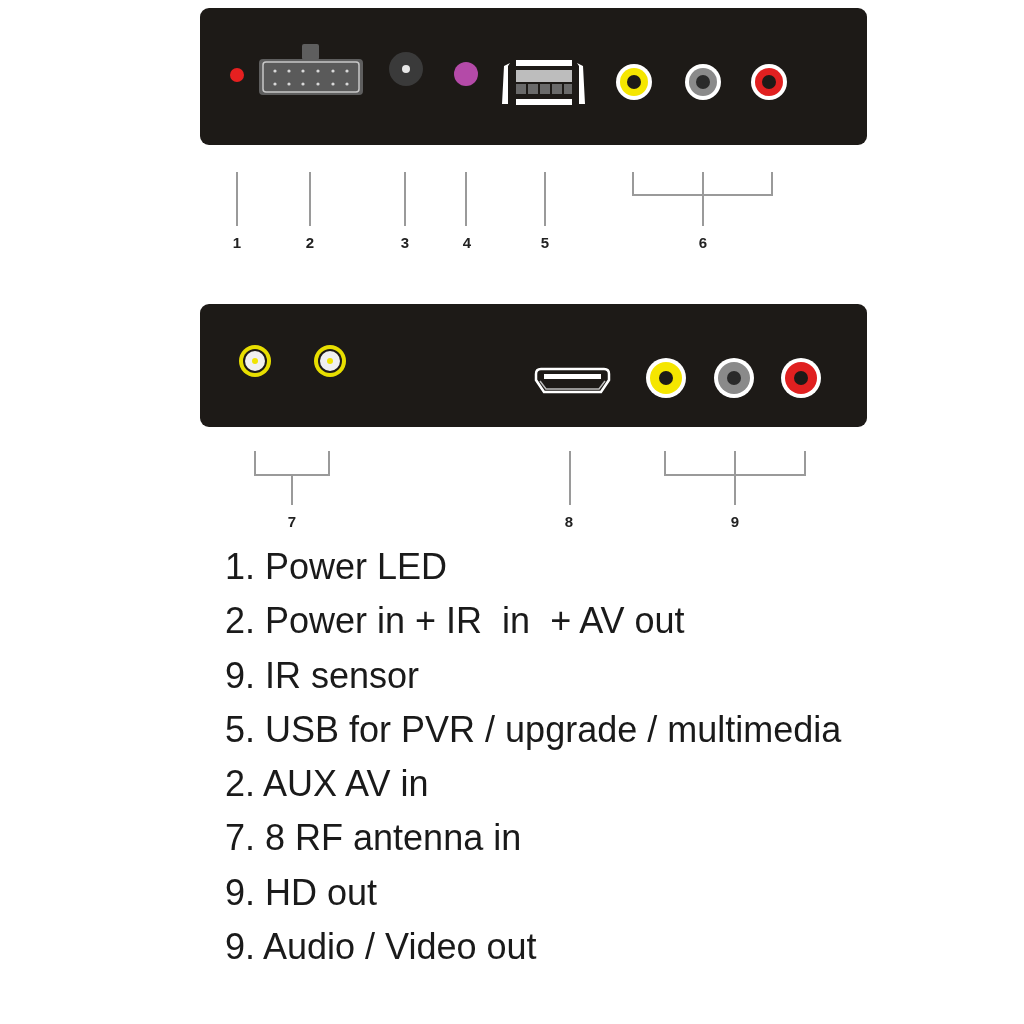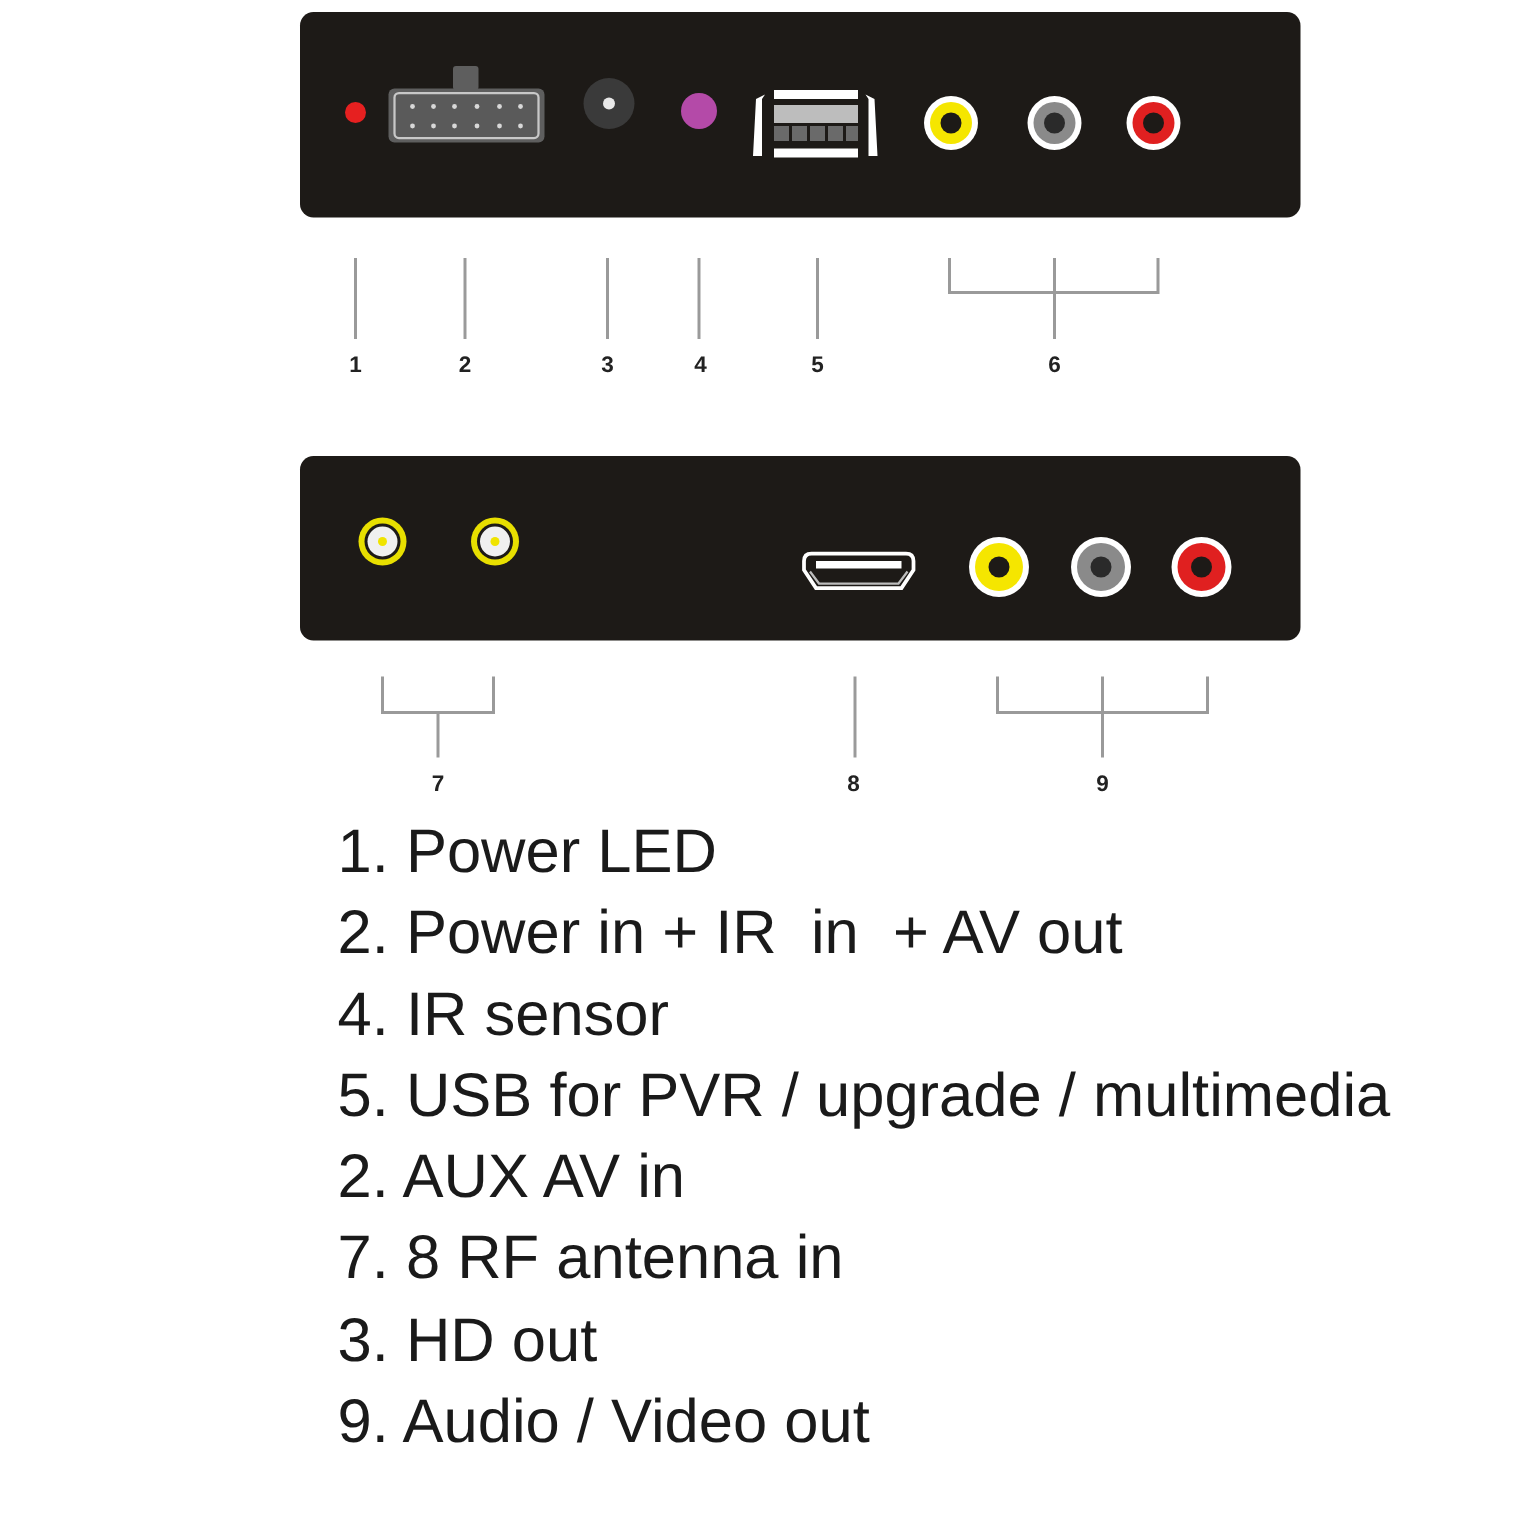--- a/index.html
+++ b/index.html
@@ -3,21 +3,21 @@
 <meta charset="utf-8">
 <style>
   html, body { margin: 0; padding: 0; background: #ffffff; }
   body { width: 1024px; height: 1024px; position: relative; overflow: hidden; font-family: "Liberation Sans", sans-serif; }
   .panel { position: absolute; background: #1d1a17; border-radius: 9px; }
   #panel-top { left: 200px; top: 8px; width: 667px; height: 137px; }
   #panel-bottom { left: 200px; top: 304px; width: 667px; height: 123px; }
   svg.overlay { position: absolute; left: 0; top: 0; }
   .callout-num { font-family: "Liberation Sans", sans-serif; font-weight: bold; font-size: 15px; fill: #222; }
   .legend { position: absolute; left: 225px; top: 540px; margin: 0; padding: 0; list-style: none; }
-  .legend li { font-family: "Liberation Sans", sans-serif; font-size: 41px; color: #1a1a1a; height: 54.3px; line-height: 54px; white-space: pre; }
+  .legend li { font-family: "Liberation Sans", sans-serif; font-size: 36px; color: #1a1a1a; height: 54.3px; line-height: 54px; white-space: pre; }
 </style>
 </head>
 <body>
 
 <div id="panel-top" class="panel"></div>
 <div id="panel-bottom" class="panel"></div>
 
 <svg class="overlay" width="1024" height="540" viewBox="0 0 1024 540">
 
   <circle cx="237" cy="75" r="7" fill="#e62020"></circle>
@@ -145,19 +145,19 @@
     <line x1="735" y1="451" x2="735" y2="505"></line>
   </g>
   <text class="callout-num" x="292" y="527" text-anchor="middle">7</text>
   <text class="callout-num" x="569" y="527" text-anchor="middle">8</text>
   <text class="callout-num" x="735" y="527" text-anchor="middle">9</text>
 </svg>
 
 <ul class="legend">
   <li>1. Power LED</li>
   <li>2. Power in + IR  in  + AV out</li>
-  <li>4. IR sensor</li>
+  <li>9. IR sensor</li>
   <li>5. USB for PVR / upgrade / multimedia</li>
   <li>2. AUX AV in</li>
   <li>7. 8 RF antenna in</li>
-  <li>3. HD out</li>
+  <li>9. HD out</li>
   <li>9. Audio / Video out</li>
 </ul>
 
 </body></html>

